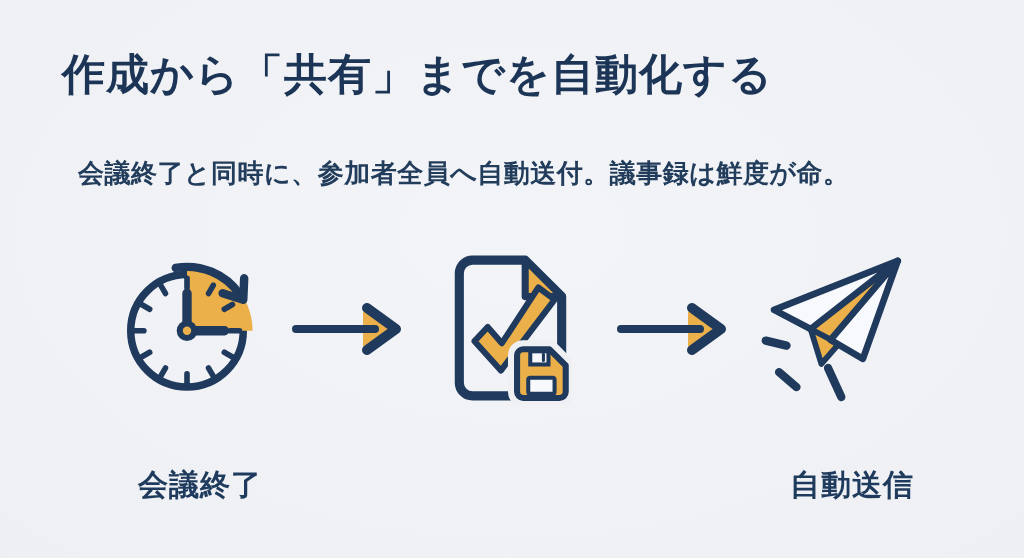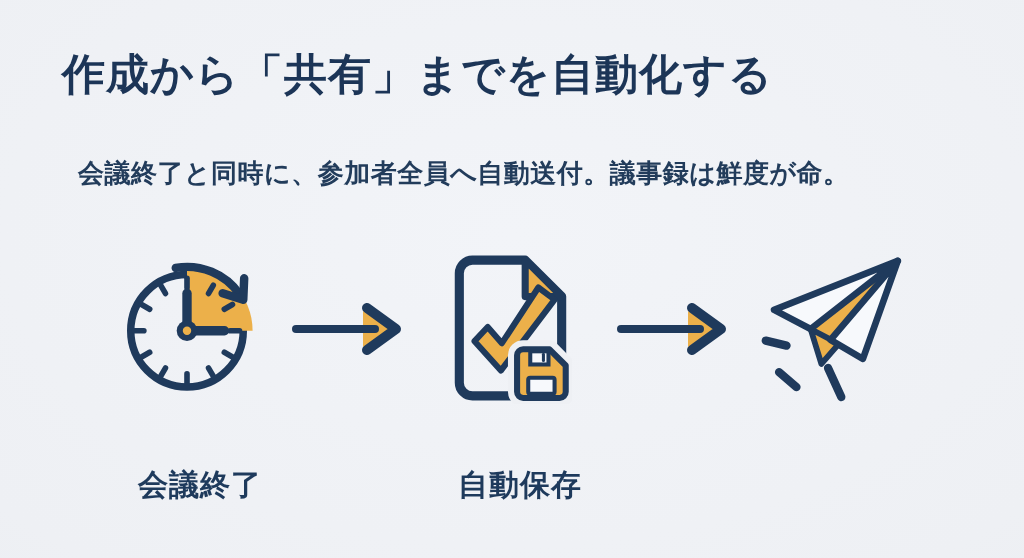--- a/index.html
+++ b/index.html
@@ -123,15 +123,15 @@
 
       <polygon points="73,100 107,118 86,142" fill="#ecb04a" stroke="#1f3a5c" stroke-width="7" stroke-linejoin="round"></polygon>
 
       <polygon points="178,18 29,77 73,100" fill="#f7f9fc" stroke="#1f3a5c" stroke-width="8" stroke-linejoin="round"></polygon>
 
       <polygon points="178,18 97,113 136,136" fill="#f7f9fc" stroke="#1f3a5c" stroke-width="8" stroke-linejoin="round"></polygon>
     </svg>
   </div>
 
   <p class="step-label lbl-1">会議終了</p>
-  <p class="step-label lbl-2">自動保存</p>
+  <p class="step-label lbl-3">自動送信</p>
 
 </div>
 
 </body></html>

